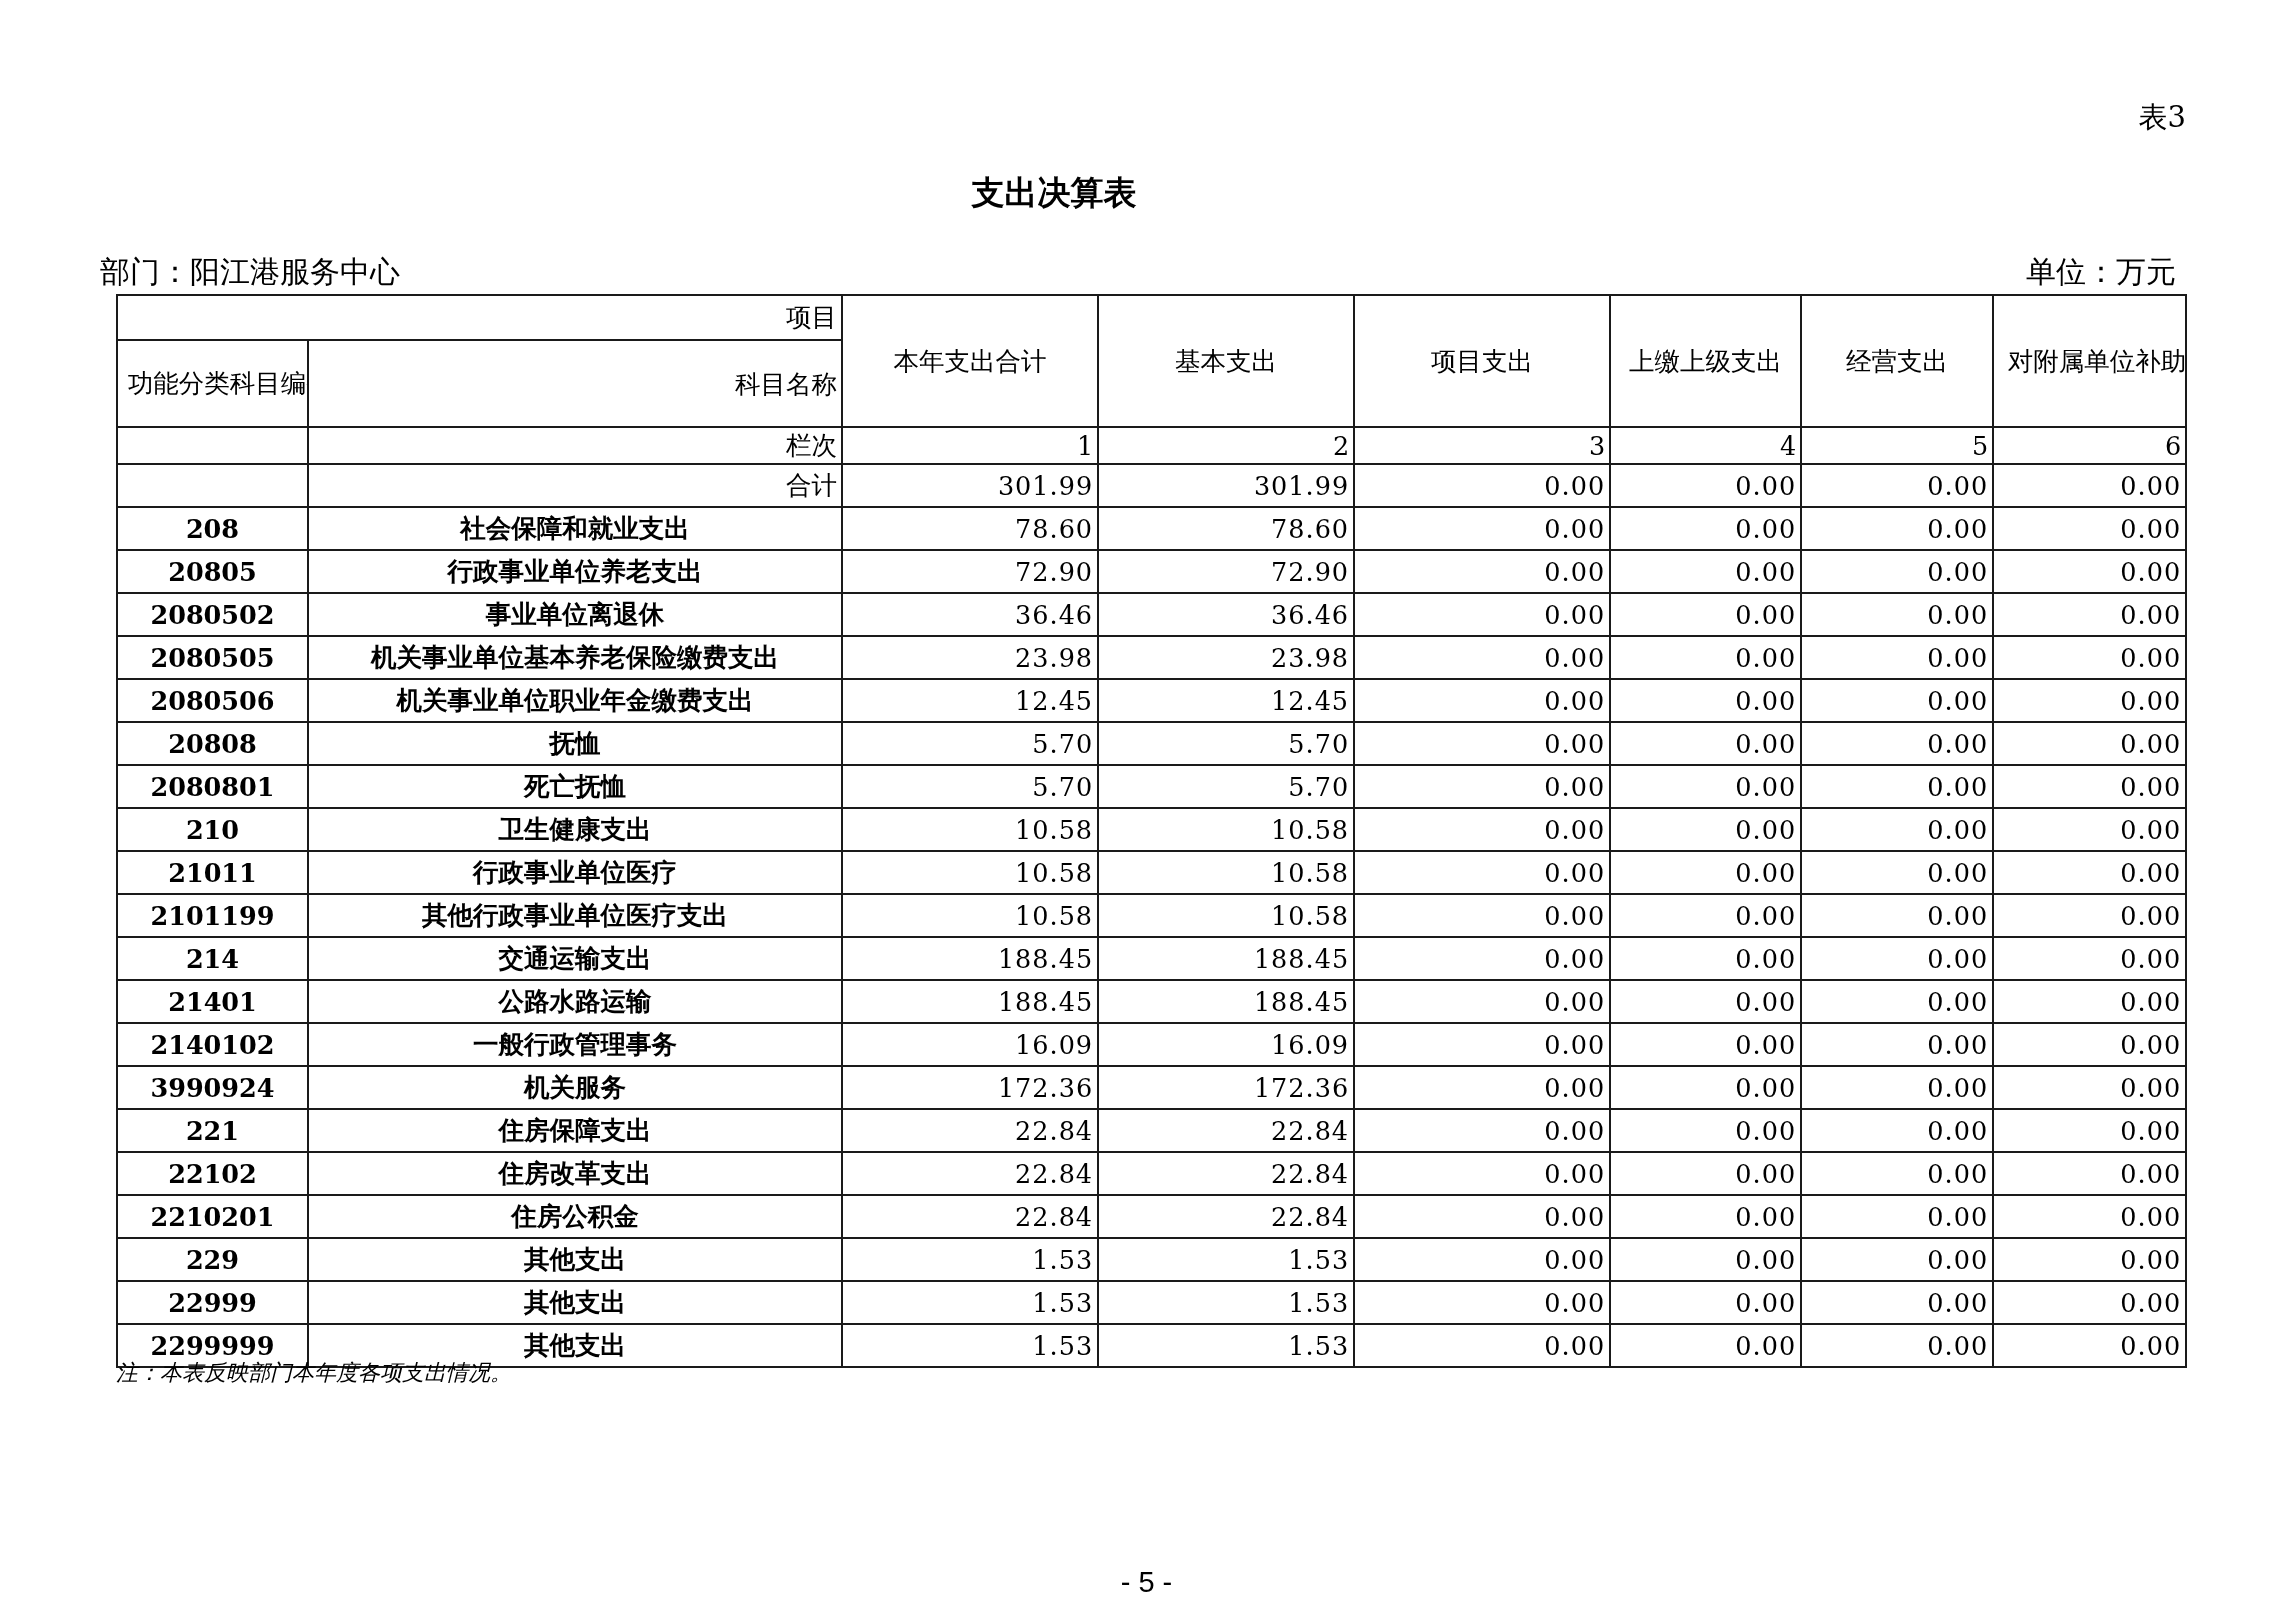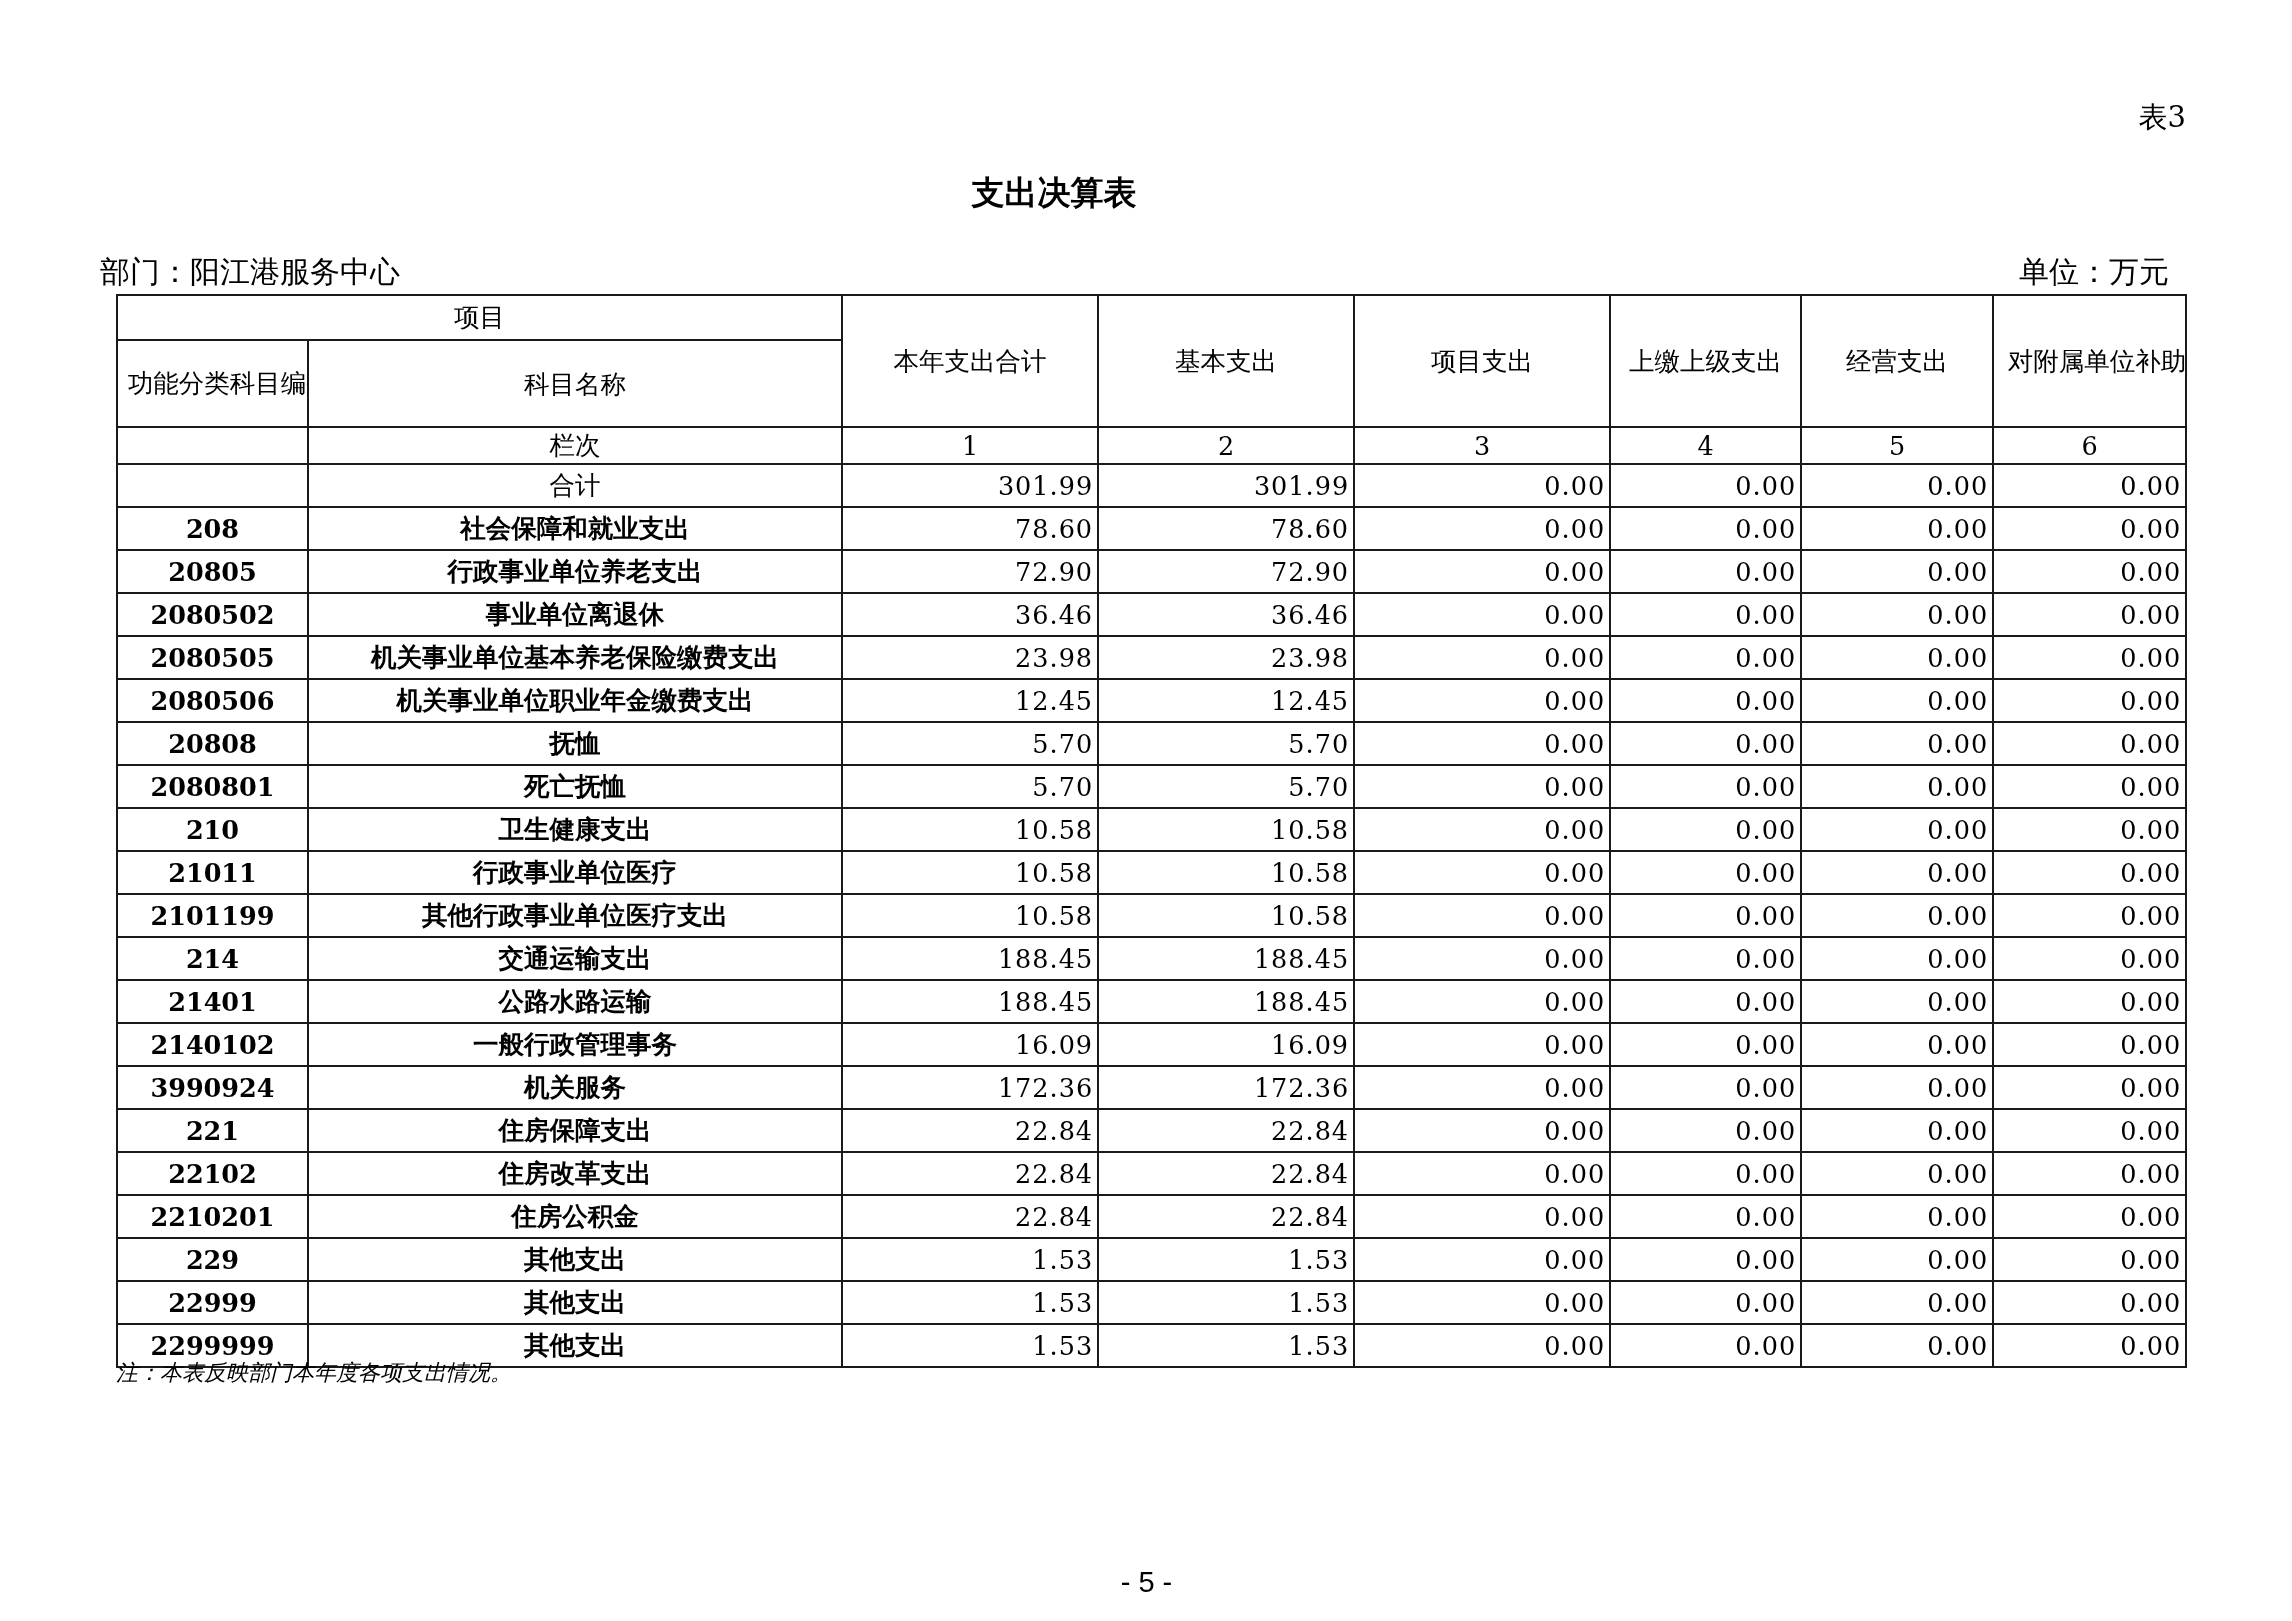--- a/index.html
+++ b/index.html
@@ -5,30 +5,30 @@
     html, body { margin: 0; padding: 0; background: #ffffff; }
     body {
       width: 2293px; height: 1621px; position: relative; overflow: hidden;
       font-family: "DejaVu Serif", "Liberation Serif", serif; color: #000;
     }
     .abs { position: absolute; }
     .table-no { right: 107px; top: 98px; font-size: 29px; }
     .doc-title { left: 0; width: 2108px; top: 171px; text-align: center; font-size: 33px; font-weight: bold;
       font-family: "DejaVu Sans", "Liberation Sans", sans-serif; }
     .dept { left: 100px; top: 252px; font-size: 30px; }
-    .unit { right: 124px; top: 252px; font-size: 30px; text-align: right; }
+    .unit { right: 117px; top: 252px; font-size: 30px; text-align: right; }
     table.grid {
       position: absolute; left: 116px; top: 294px; width: 2069px;
       border-collapse: collapse; table-layout: fixed; font-size: 25.5px;
     }
     table.grid td {
       border: 2px solid #1a1a1a; padding: 0 3.9px; overflow: hidden; white-space: nowrap;
     }
     table.grid tr.data td { height: 41px; }
-    td.c { text-align: center; }
+    td.c { text-align: right; }
     td.r { text-align: right; padding-right: 2px; letter-spacing: 1px; }
     td.l { text-align: center; padding-left: 11.8px; font-weight: bold; }
     td.hdr { text-align: center; line-height: 1.6; white-space: normal; }
     .note { left: 116px; top: 1358px; font-size: 22px; font-style: italic; }
     .page-no { left: 0; width: 2293px; top: 1566px; text-align: center; font-size: 29px;
       font-family: "Liberation Sans", "DejaVu Sans", sans-serif; }
   </style>
 </head>
 <body>
 

